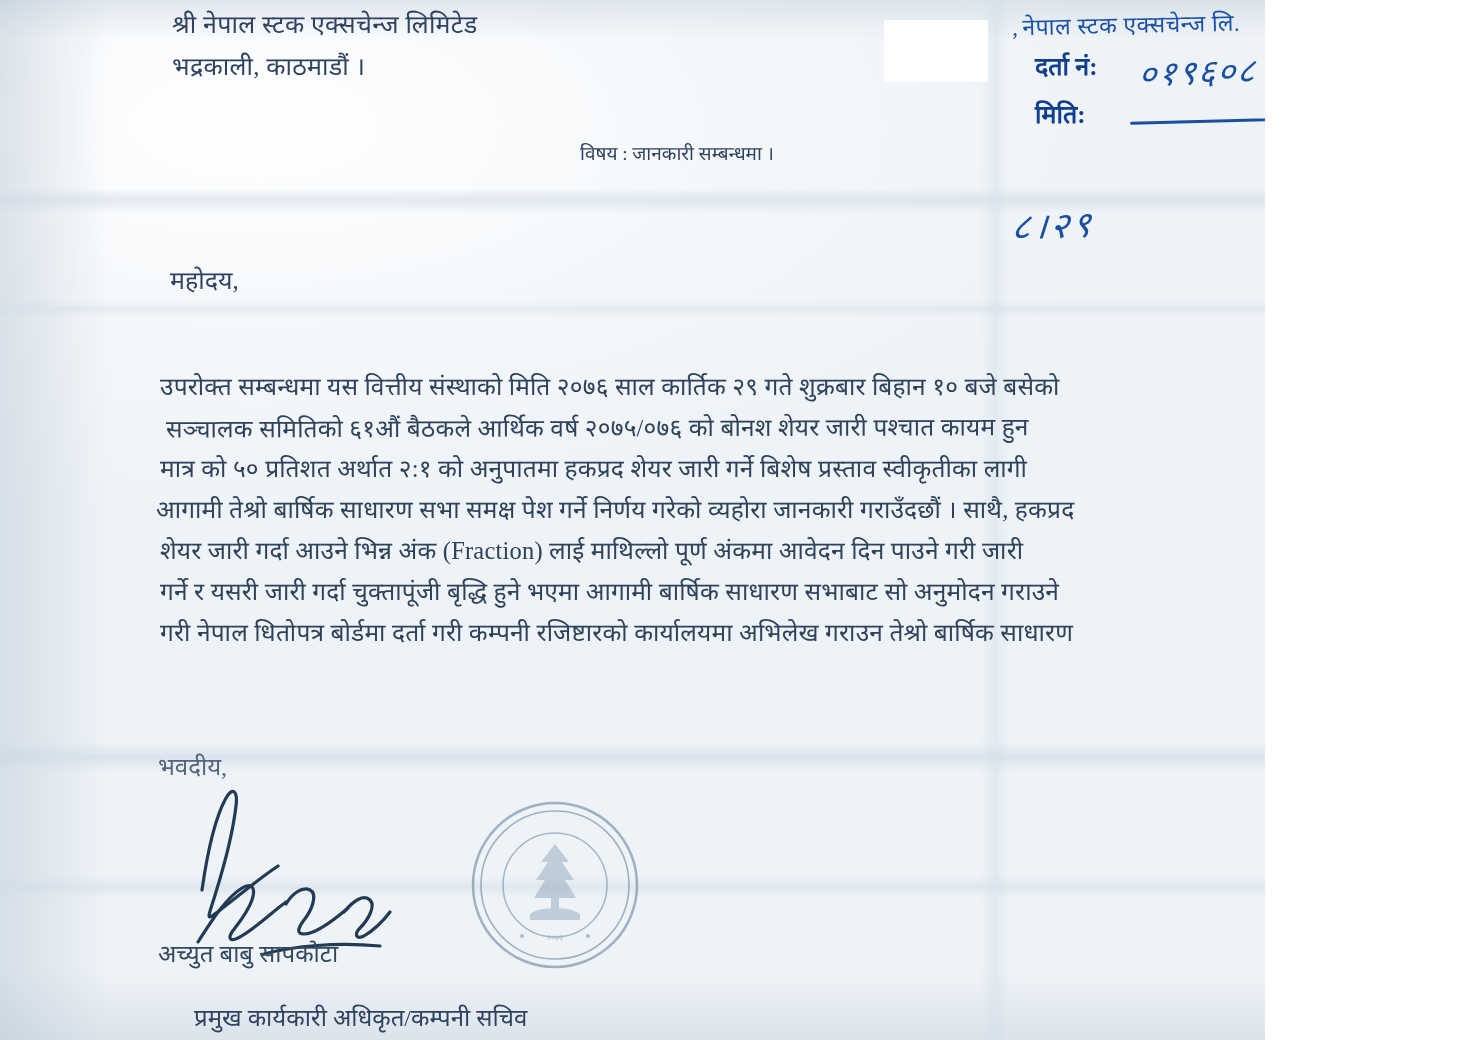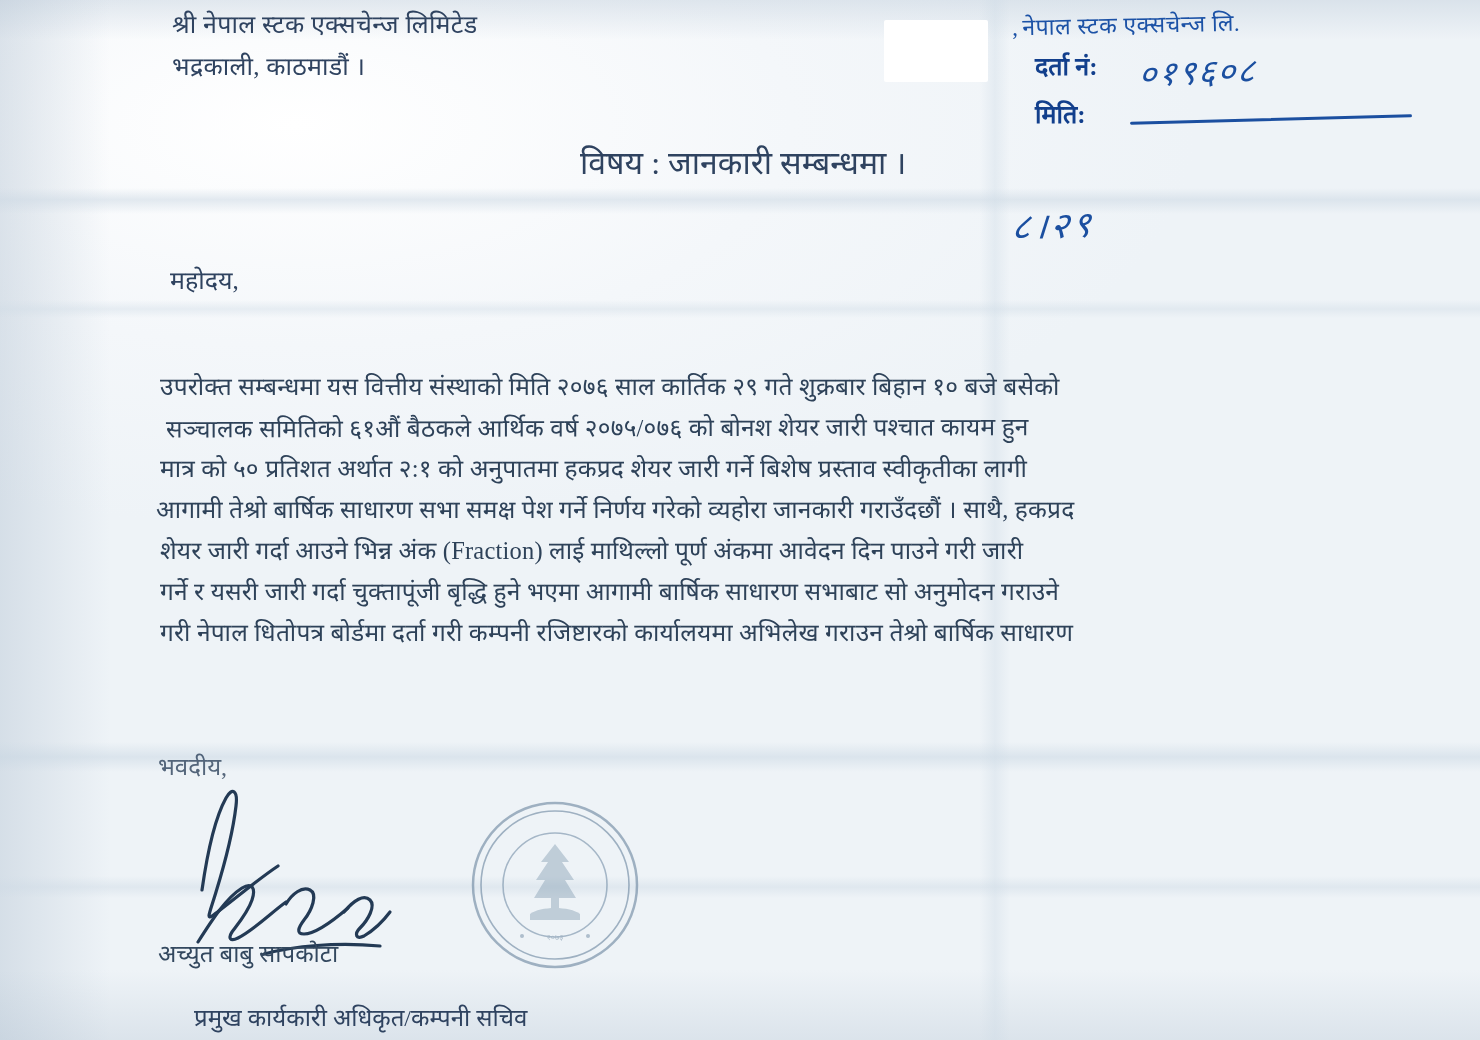--- a/index.html
+++ b/index.html
@@ -2,21 +2,21 @@
 <html><head>
 <meta charset="utf-8">
 <style>
   html, body {
     margin: 0;
     padding: 0;
     background: #ffffff;
   }
   #page {
     position: relative;
-    width: 1480px;
+    width: 1265px;
     height: 1040px;
     overflow: hidden;
     font-family: "Liberation Serif", serif;
     background:
       radial-gradient(ellipse 900px 400px at 20% 12%, #ffffff 0%, #f4f7fa 55%, #eef3f7 100%),
       linear-gradient(180deg, #f2f6fa 0%, #eef3f8 35%, #f5f8fb 60%, #eaf0f5 100%);
     color: #2b3d57;
     text-decoration: underline;
   }
   
@@ -127,21 +127,21 @@
   .reg-val.date {
     font-size: 36px;
     letter-spacing: 3px;
   }
 
   
   .subject {
     position: absolute;
     left: 580px;
     top: 140px;
-    font-size: 32px;
+    font-size: 19px;
     color: #2f4360;
     white-space: nowrap;
   }
 
   
   .salutation {
     position: absolute;
     left: 170px;
     top: 262px;
     font-size: 25px;

